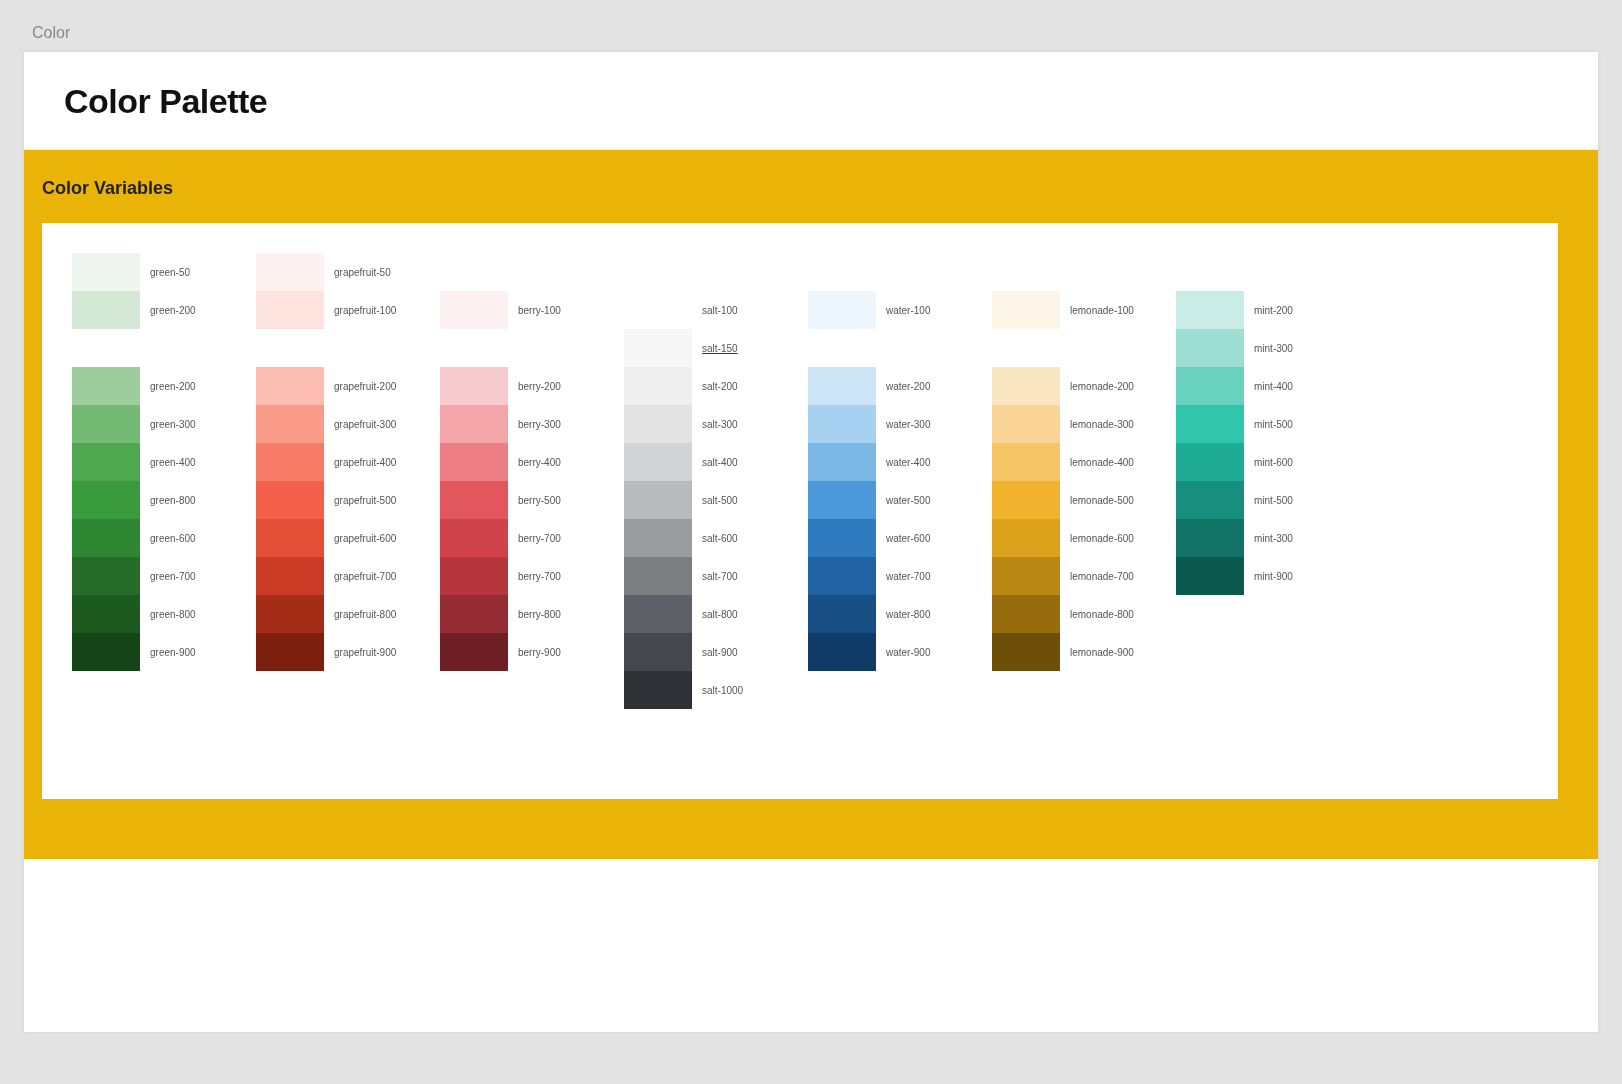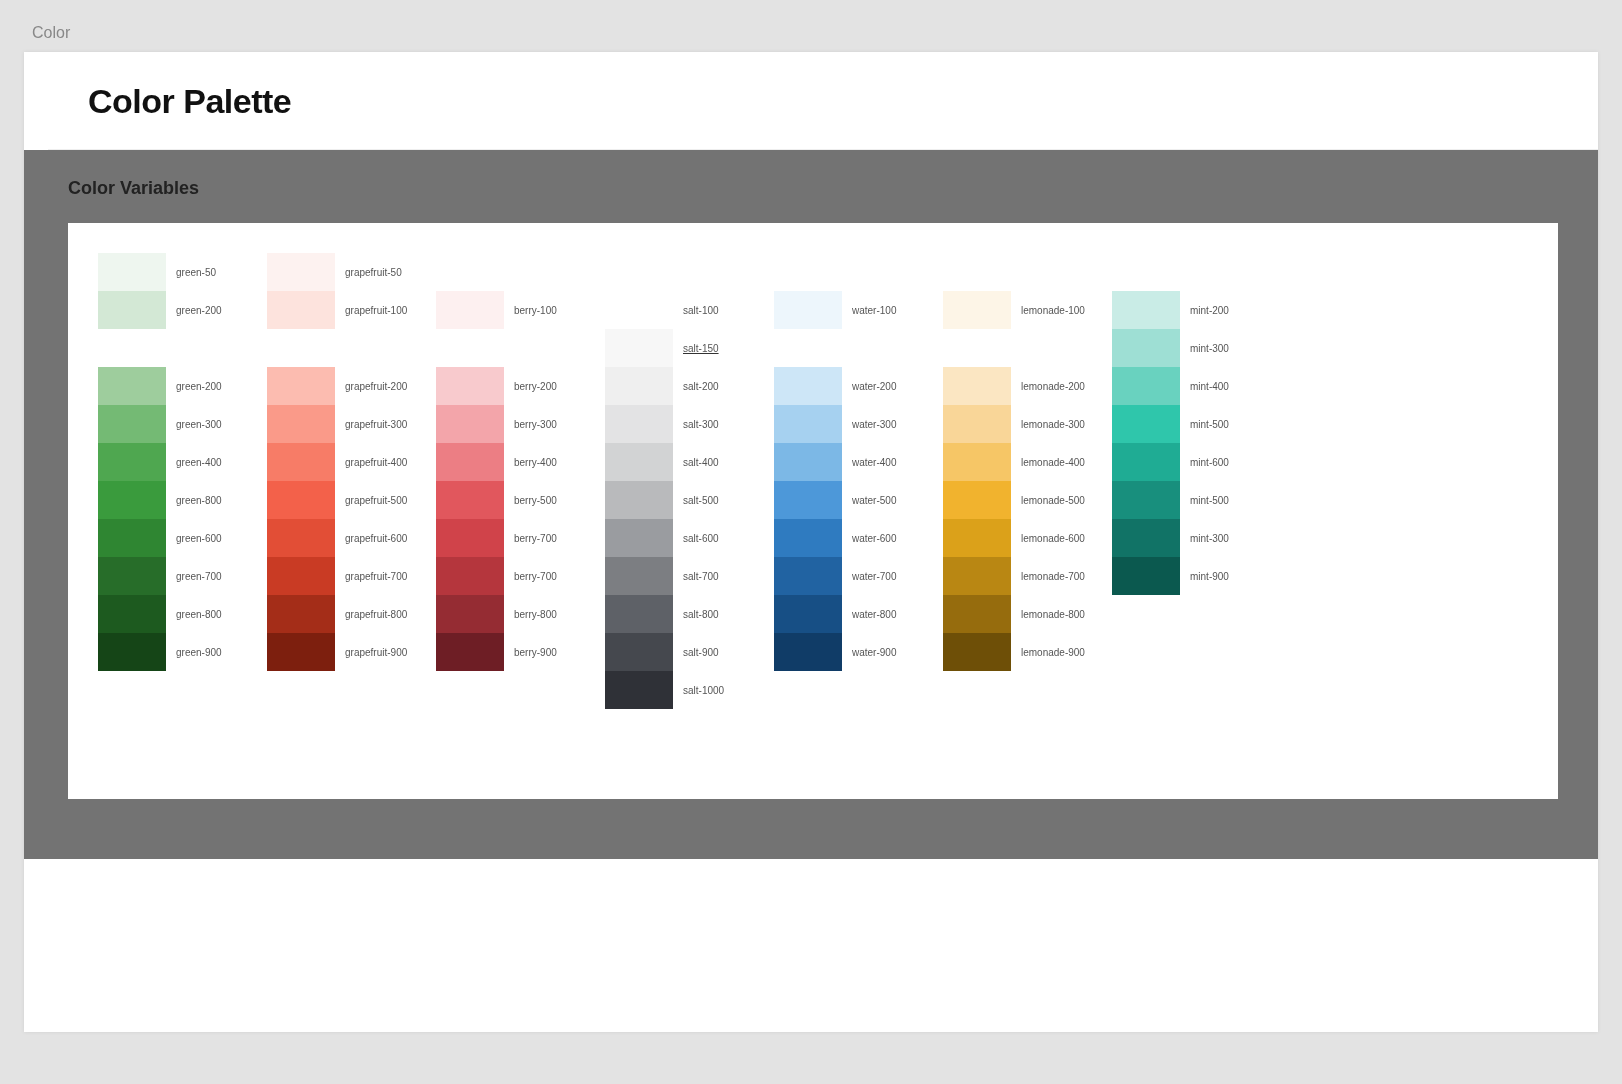--- a/index.html
+++ b/index.html
@@ -18,45 +18,44 @@
   }
   .page {
     background: #fff;
     width: 100%;
     min-height: 980px;
     box-shadow: 0 0 4px rgba(0,0,0,0.08);
   }
   .page-header {
     padding: 30px 40px 28px 40px;
     border-bottom: 1px solid #eee;
-    margin-left: 24px;
   }
   .page-title {
     font-size: 34px;
     font-weight: 700;
     color: #111;
     letter-spacing: -0.5px;
   }
   .body-section {
-    background: #737373;
-    padding: 28px 40px 60px 44px;
+    background: #eab308;
+    padding: 28px 40px 60px 18px;
   }
   .section-title {
     font-size: 18px;
     font-weight: 600;
     color: #222;
     margin-bottom: 24px;
   }
   .palette-card {
     background: #fff;
     padding: 30px 30px 90px 30px;
   }
   .columns {
     display: flex;
-    gap: 14px;
+    gap: 29px;
     align-items: flex-start;
   }
   .column {
     display: flex;
     flex-direction: column;
     width: 155px;
     flex: 0 0 auto;
   }
   .top-group { min-height: 76px; }
   .sep { height: 38px; }

